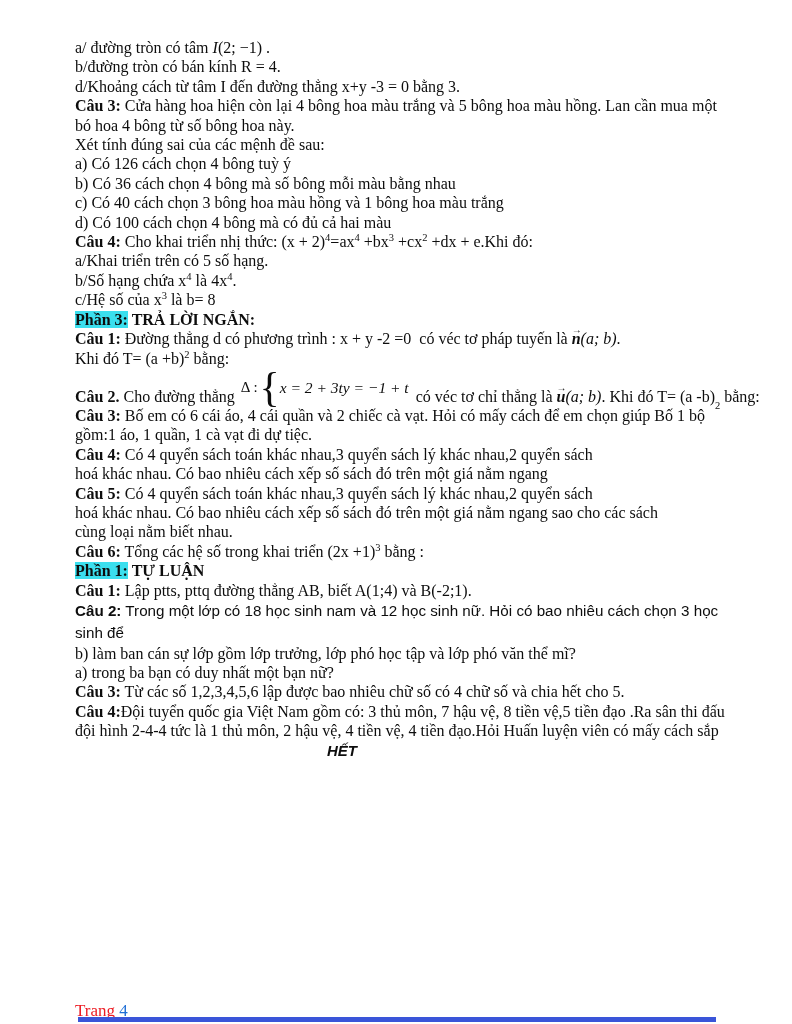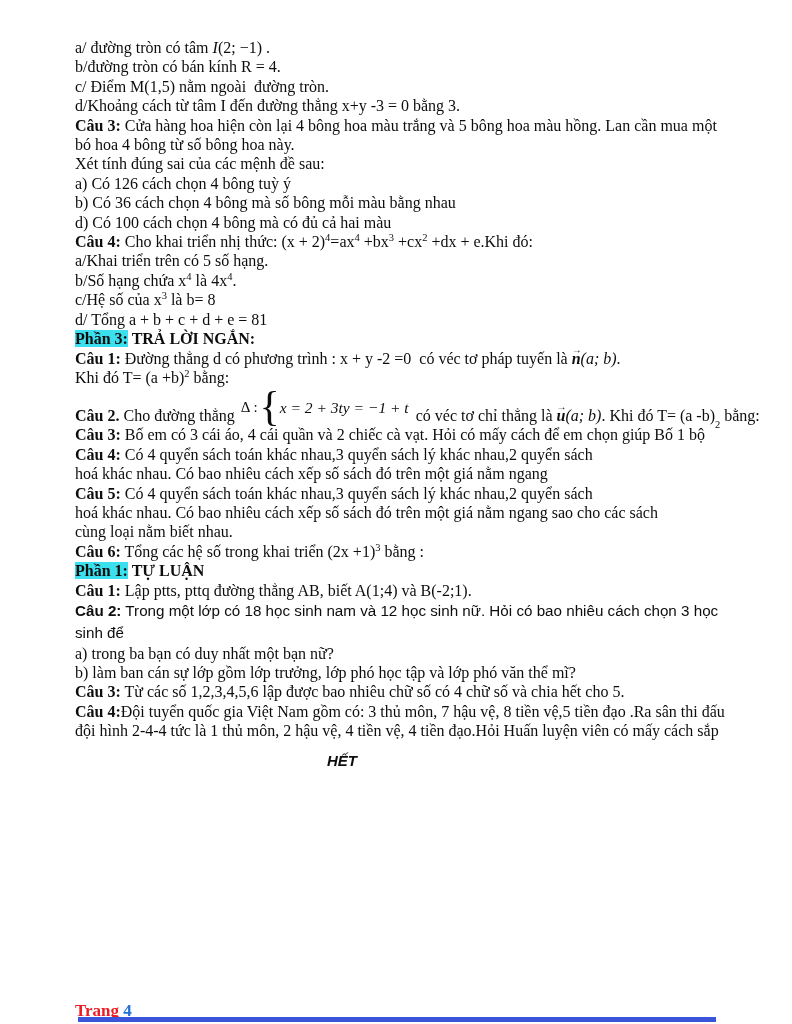--- a/index.html
+++ b/index.html
@@ -14,75 +14,75 @@
   .hl{background:var(--hl,#3bdfee);}
   .vec{position:relative;font-weight:bold;font-style:italic;display:inline-block;}
   .vec .arr{position:absolute;top:-9px;left:0px;font-size:10px;font-style:normal;font-weight:bold;letter-spacing:-1px;}
   
   p.fline{display:flex;align-items:flex-end;line-height:19.4px;margin:0;}
   p.fline span{white-space:pre;}
   .fwrap{display:inline-flex;align-items:center;margin:0 3px -2px 2px;}
   .fdelta{font-size:15px;margin-right:2px;}
   .fbrace{font-size:42px;line-height:40px;font-weight:400;transform:translateY(-1px);}
   .fstack{display:inline-flex;flex-direction:row;font-style:italic;line-height:19px;font-size:15.5px;}
-  .het{margin-top:11px;text-align:center;transform:translateX(-63px);
+  .het{margin-top:1px;text-align:center;transform:translateX(-63px);
        font-family:"Liberation Sans", sans-serif;font-weight:bold;font-style:italic;font-size:15px;}
-  .footer{position:absolute;left:75px;top:1001px;font-weight:bold;font-size:17px;line-height:20px;white-space:pre;}
+  .footer{position:absolute;left:75px;top:1001px;font-weight:normal;font-size:17px;line-height:20px;white-space:pre;}
   .footer .lbl{color:var(--footer-label,#ed1c24);}
   .footer .num{color:var(--footer-num,#1f6fd6);}
   .bottom-bar{position:absolute;left:78px;top:1017px;width:638px;height:5px;background:var(--bar,#3a55d9);}
 </style>
 </head>
 <body>
 
 <div class="page">
   <div class="content">
     <div id="doc-body">
         <p class="line"><span>a/ đường tròn có tâm </span><span class="ital">I</span><span>(2; −1) .</span></p>
         <p class="line"><span>b/đường tròn có bán kính R = 4.</span></p>
-        <p class="line"><span>c/ Điểm M(1,5) nằm ngoài  đường tròn.</span></p>
         <p class="line"><span>d/Khoảng cách từ tâm I đến đường thẳng x+y -3 = 0 bằng 3.</span></p>
         <p class="line"><span class="bold">Câu 3:</span><span> Cửa hàng hoa hiện còn lại 4 bông hoa màu trắng và 5 bông hoa màu hồng. Lan cần mua một</span></p>
         <p class="line"><span>bó hoa 4 bông từ số bông hoa này.</span></p>
         <p class="line"><span>Xét tính đúng sai của các mệnh đề sau:</span></p>
         <p class="line"><span>a) Có 126 cách chọn 4 bông tuỳ ý</span></p>
         <p class="line"><span>b) Có 36 cách chọn 4 bông mà số bông mỗi màu bằng nhau</span></p>
+        <p class="line"><span>c) Có 40 cách chọn 3 bông hoa màu hồng và 1 bông hoa màu trắng</span></p>
         <p class="line"><span>d) Có 100 cách chọn 4 bông mà có đủ cả hai màu</span></p>
         <p class="line"><span class="bold">Câu 4:</span><span> Cho khai triển nhị thức: (x + 2)</span><sup>4</sup><span>=ax</span><sup>4</sup><span> +bx</span><sup>3</sup><span> +cx</span><sup>2</sup><span> +dx + e.Khi đó:</span></p>
         <p class="line"><span>a/Khai triển trên có 5 số hạng.</span></p>
         <p class="line"><span>b/Số hạng chứa x</span><sup>4</sup><span> là 4x</span><sup>4</sup><span>.</span></p>
         <p class="line"><span>c/Hệ số của x</span><sup>3</sup><span> là b= 8</span></p>
-        <p class="line"><span>d/ Tổng a + b + c + d + e = 81</span></p>
         <p class="line"><span class="bold hl">Phần 3:</span><span class="bold"> </span><span class="bold">TRẢ LỜI NGẮN:</span></p>
         <p class="line"><span class="bold">Câu 1:</span><span> Đường thẳng d có phương trình : x + y -2 =0  có véc tơ pháp tuyến là </span><span class="vec">n<span class="arr">→</span></span><span class="ital">(a; b)</span><span>.</span></p>
         <p class="line"><span>Khi đó T= (a +b)</span><sup>2</sup><span> bằng:</span></p>
         <p class="fline">
           <span class="bold">Câu 2.</span>
           <span> Cho đường thẳng </span>
           <span class="fwrap"><span class="fdelta">Δ :</span><span class="fbrace">{</span><span class="fstack"><span>x = 2 + 3t</span><span>y = −1 + t</span></span></span>
           <span> có véc tơ chỉ thẳng là </span>
           <span class="vec">u<span class="arr">→</span></span>
           <span class="ital">(a; b)</span>
           <span>. Khi đó T= (a -b)</span>
           <sup>2</sup>
           <span> bằng:</span>
         </p>
-        <p class="line"><span class="bold">Câu 3:</span><span> Bố em có 3 cái áo, 4 cái quần và 2 chiếc cà vạt. Hỏi có mấy cách để em chọn giúp Bố 1 bộ</span></p>
+        <p class="line"><span class="bold">Câu 3:</span><span> Bố em có 6 cái áo, 4 cái quần và 2 chiếc cà vạt. Hỏi có mấy cách để em chọn giúp Bố 1 bộ</span></p>
+        <p class="line"><span>gồm:1 áo, 1 quần, 1 cà vạt đi dự tiệc.</span></p>
         <p class="line"><span class="bold">Câu 4:</span><span> Có 4 quyển sách toán khác nhau,3 quyển sách lý khác nhau,2 quyển sách</span></p>
         <p class="line"><span>hoá khác nhau. Có bao nhiêu cách xếp số sách đó trên một giá nằm ngang</span></p>
         <p class="line"><span class="bold">Câu 5:</span><span> Có 4 quyển sách toán khác nhau,3 quyển sách lý khác nhau,2 quyển sách</span></p>
         <p class="line"><span>hoá khác nhau. Có bao nhiêu cách xếp số sách đó trên một giá nằm ngang sao cho các sách</span></p>
         <p class="line"><span>cùng loại nằm biết nhau.</span></p>
         <p class="line"><span class="bold">Câu 6:</span><span> Tổng các hệ số trong khai triển (2x +1)</span><sup>3</sup><span> bằng :</span></p>
         <p class="line"><span class="bold hl">Phần 1:</span><span class="bold"> </span><span class="bold">TỰ LUẬN</span></p>
         <p class="line"><span class="bold">Câu 1:</span><span> Lập ptts, pttq đường thẳng AB, biết A(1;4) và B(-2;1).</span></p>
         <p class="line sans"><span class="bold">Câu 2:</span><span> Trong một lớp có 18 học sinh nam và 12 học sinh nữ. Hỏi có bao nhiêu cách chọn 3 học</span></p>
         <p class="line sans"><span>sinh để</span></p>
+        <p class="line"><span>b) làm ban cán sự lớp gồm lớp trưởng, lớp phó học tập và lớp phó văn thể mĩ?</span></p>
         <p class="line"><span>a) trong ba bạn có duy nhất một bạn nữ?</span></p>
-        <p class="line"><span>b) làm ban cán sự lớp gồm lớp trưởng, lớp phó học tập và lớp phó văn thể mĩ?</span></p>
         <p class="line"><span class="bold">Câu 3:</span><span> Từ các số 1,2,3,4,5,6 lập được bao nhiêu chữ số có 4 chữ số và chia hết cho 5.</span></p>
         <p class="line"><span class="bold">Câu 4:</span><span>Đội tuyển quốc gia Việt Nam gồm có: 3 thủ môn, 7 hậu vệ, 8 tiền vệ,5 tiền đạo .Ra sân thi đấu</span></p>
         <p class="line"><span>đội hình 2-4-4 tức là 1 thủ môn, 2 hậu vệ, 4 tiền vệ, 4 tiền đạo.Hỏi Huấn luyện viên có mấy cách sắp</span></p>
       </div>
     <div class="het">HẾT</div>
   </div>
   <div class="footer"><span class="lbl">Trang</span><span> </span><span class="num">4</span></div>
   <div class="bottom-bar"></div>
 </div>
 

